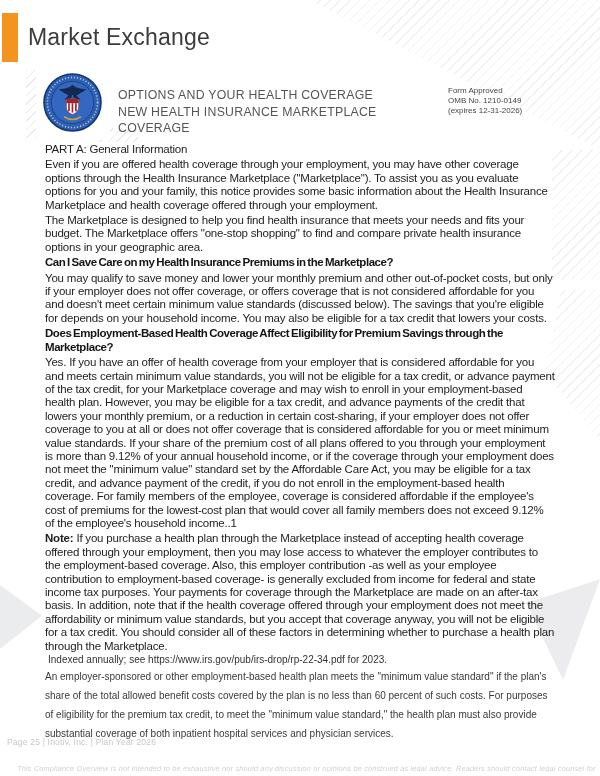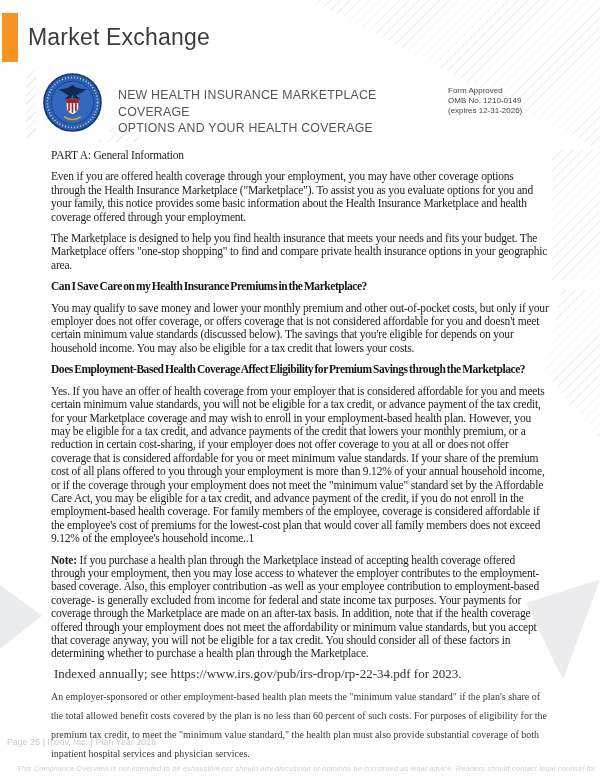--- a/index.html
+++ b/index.html
@@ -38,27 +38,27 @@
   }
   .omb{
     position:absolute;left:448px;top:86px;width:112px;
     font-size:8px;line-height:10px;color:#454547;
   }
   
   .content{
     position:absolute;left:43px;top:141px;width:514px;z-index:2;
     font-size:11.5px;line-height:13.4px;letter-spacing:-.2px;color:#1d1d1d;
   }
-  .content p{margin:8px;font-family:Liberation Serif, serif;}
+  .content p{margin:2px;}
   .part-label{margin:0;}
   .para{margin-top:13px;}
   .q-heading{font-weight:bold;color:#151515;margin-top:12px;letter-spacing:-.45px;word-spacing:-1px;}
   .q-body{margin-top:8px;}
   .note-para{margin-top:12px;}
-  .footnote-1{margin-top:14px;font-size:13px;line-height:10px;color:#333;padding-left:3px;letter-spacing:0;}
+  .footnote-1{margin-top:14px;font-size:10px;line-height:10px;color:#333;padding-left:3px;letter-spacing:0;}
   .footnote-2{margin-top:8px;font-size:10px;line-height:19px;color:#3a3a3c;letter-spacing:0;}
   
   .footer-page{position:absolute;left:7px;top:737px;font-size:8.5px;color:#c7c8ca;letter-spacing:.2px;}
   .footer-disclaimer{position:absolute;left:17px;top:764px;font-size:7.3px;font-style:italic;color:#cfd0d2;letter-spacing:.2px;}
 </style>
 </head>
 <body>
 
 <div class="page">
 
@@ -82,22 +82,22 @@
     <circle cx="30" cy="14.5" r="1.6" fill="#13294f"></circle>
     <path d="M23.8 26.5 h12.4 v8.2 c0 4.2 -3.2 6.4 -6.2 7.5 c-3 -1.1 -6.2 -3.3 -6.2 -7.5 Z" fill="#ffffff" stroke="#7a1f24" stroke-width=".5"></path>
     <rect x="23.8" y="26.5" width="12.4" height="4.2" fill="#a32026"></rect>
     <rect x="25.6" y="30.7" width="1.7" height="8.2" fill="#a32026"></rect>
     <rect x="29.1" y="30.7" width="1.7" height="9.6" fill="#a32026"></rect>
     <rect x="32.6" y="30.7" width="1.7" height="8.2" fill="#a32026"></rect>
     <path d="M21.5 44.5 q8.5 5.5 17 0" stroke="#c9a13b" stroke-width="1.6" fill="none"></path>
   </svg>
 
   <div class="lh-heading">
+    <div>OPTIONS AND YOUR HEALTH COVERAGE</div>
     <div>NEW HEALTH INSURANCE MARKETPLACE COVERAGE</div>
-    <div>OPTIONS AND YOUR HEALTH COVERAGE</div>
   </div>
 
   <div class="omb">
     <div>Form Approved</div>
     <div>OMB No. 1210-0149</div>
     <div>(expires 12-31-2026)</div>
   </div>
 
   <div class="content">
     <p class="part-label">PART A: General Information</p>

